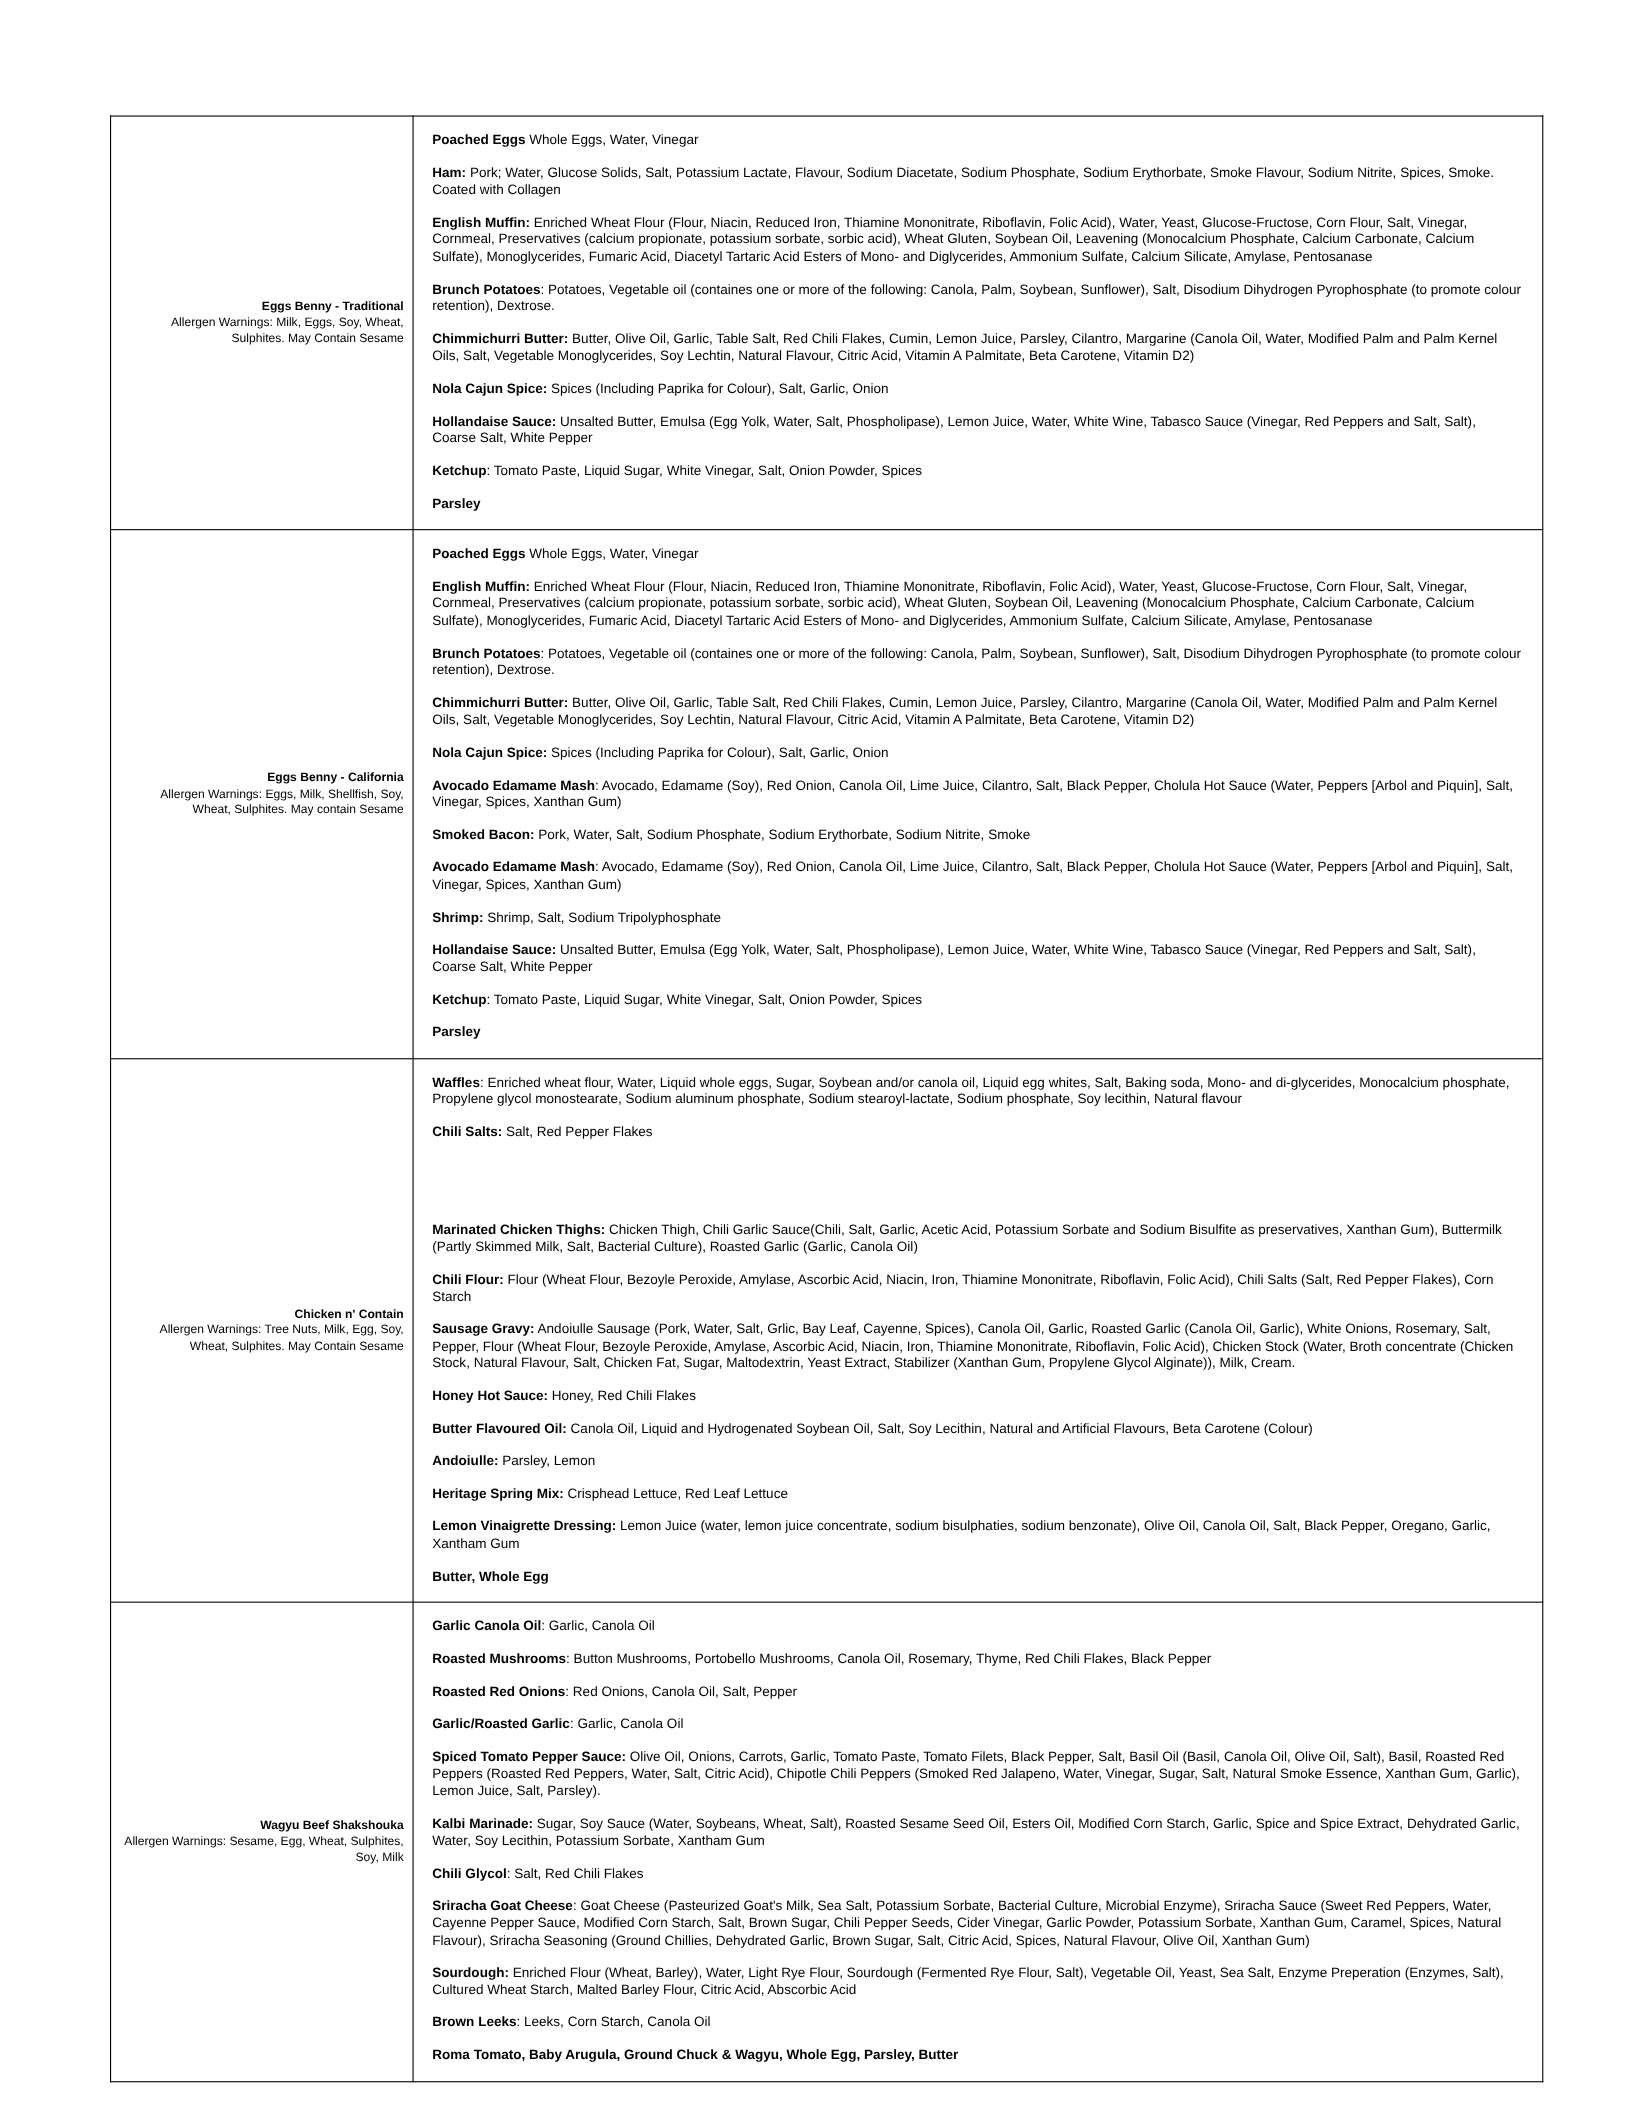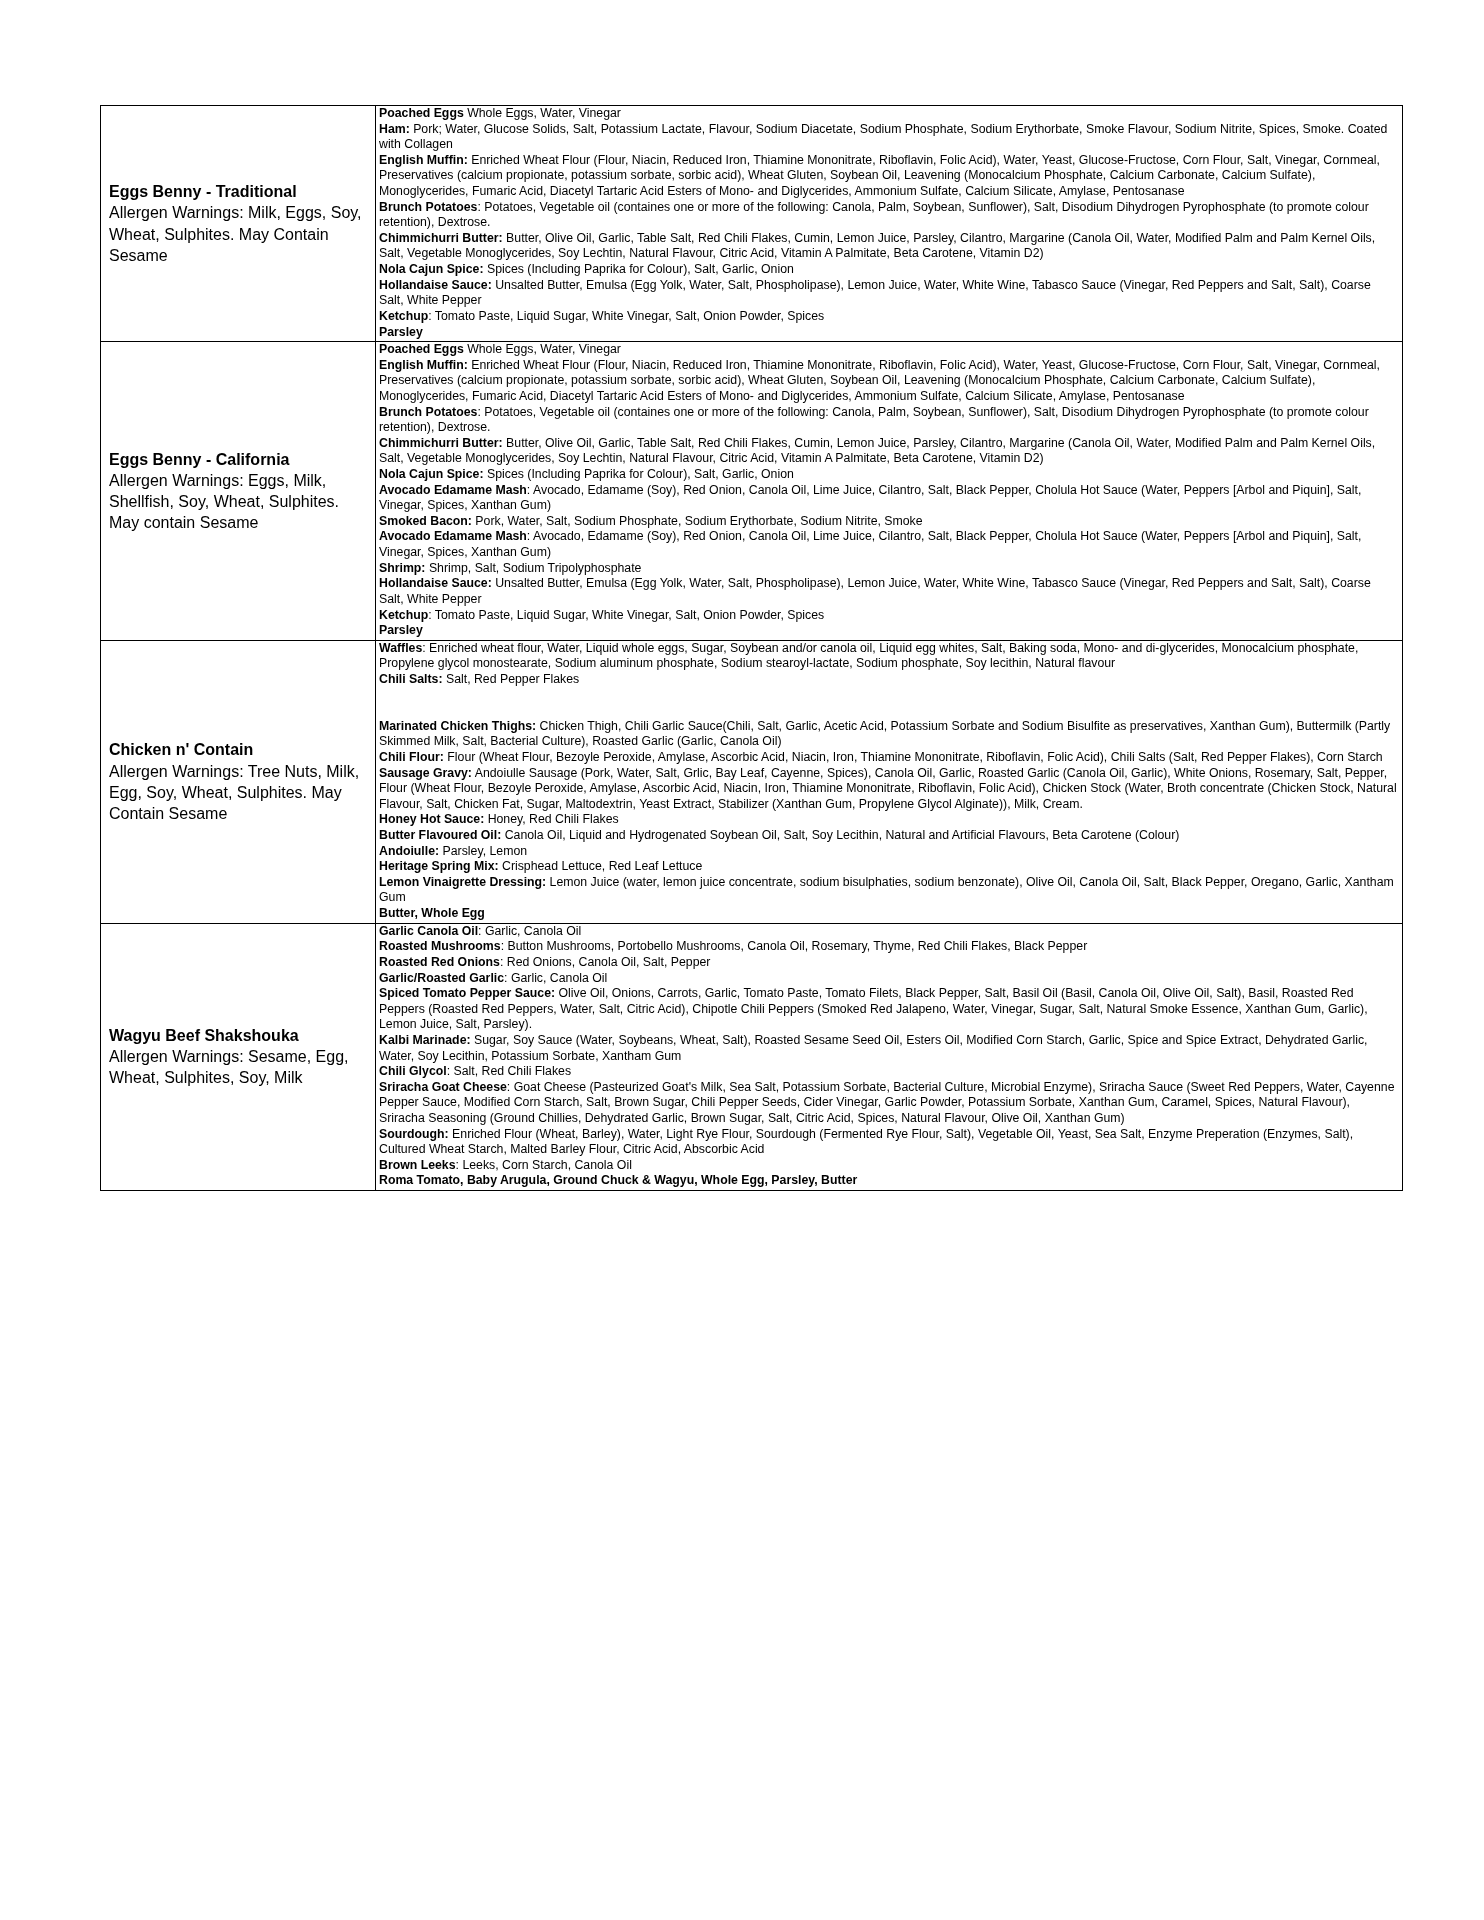--- a/index.html
+++ b/index.html
@@ -22,40 +22,40 @@
     width: 1303px;
     border-collapse: collapse;
     table-layout: fixed;
   }
   table.allergen-table td {
     border: 1.5px solid #000000;
   }
   td.dish-cell {
     width: 258px;
     vertical-align: middle;
-    text-align: left;
+    text-align: right;
     font-weight: bold;
-    font-size: 16px;
+    font-size: 11px;
     line-height: 1.32;
     padding: 2px 8px;
   }
   td.ing-cell {
     vertical-align: top;
     font-size: 12.3px;
     line-height: 1.27;
     padding: 0 4px 1px 3px;
   }
   .dish-title {
     font-weight: bold;
   }
   .dish-allergens {
     font-weight: normal;
   }
   .ing-line {
-    margin: 0;
+    margin: 14px;
     padding: 0;
   }
   .ing-line b {
     font-weight: bold;
   }
 </style>
 </head>
 <body>
 
 <div class="page">

